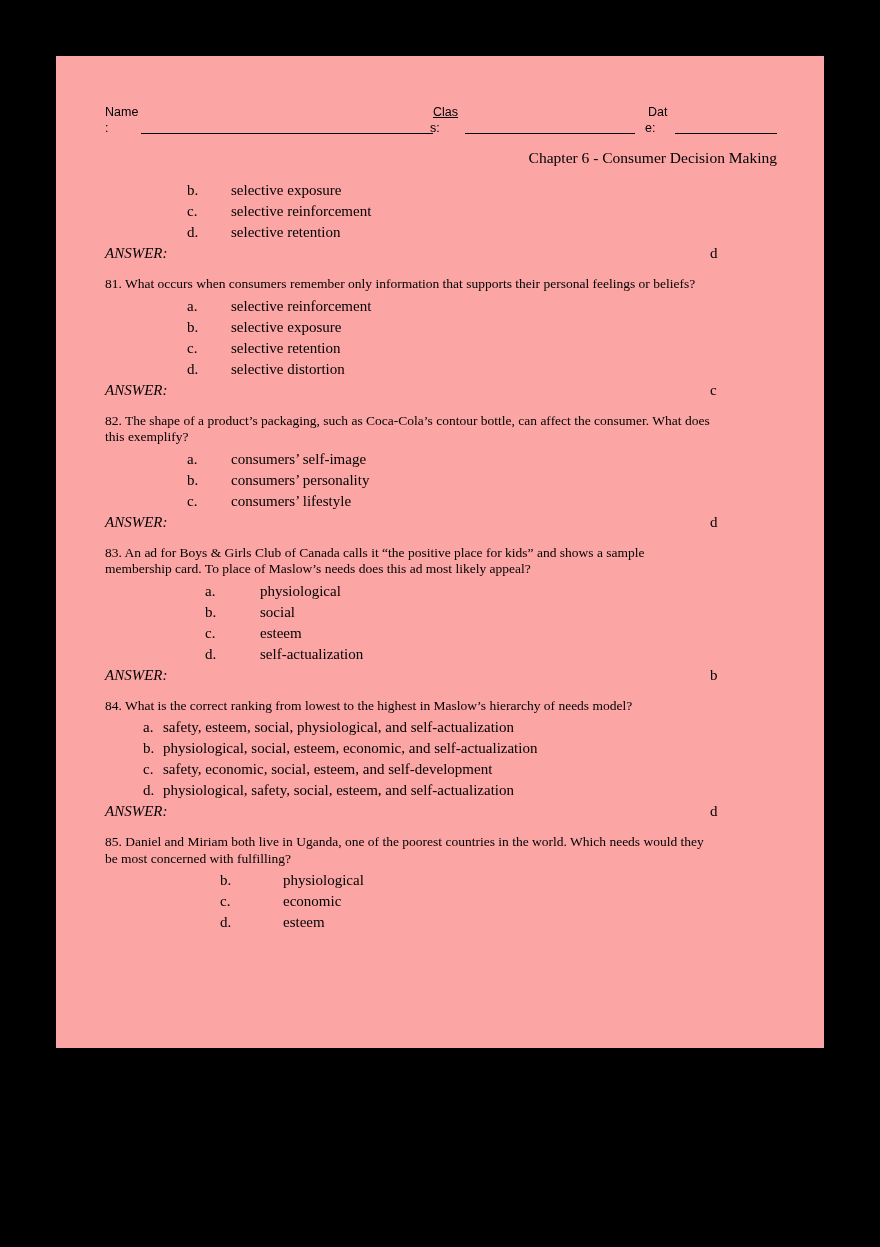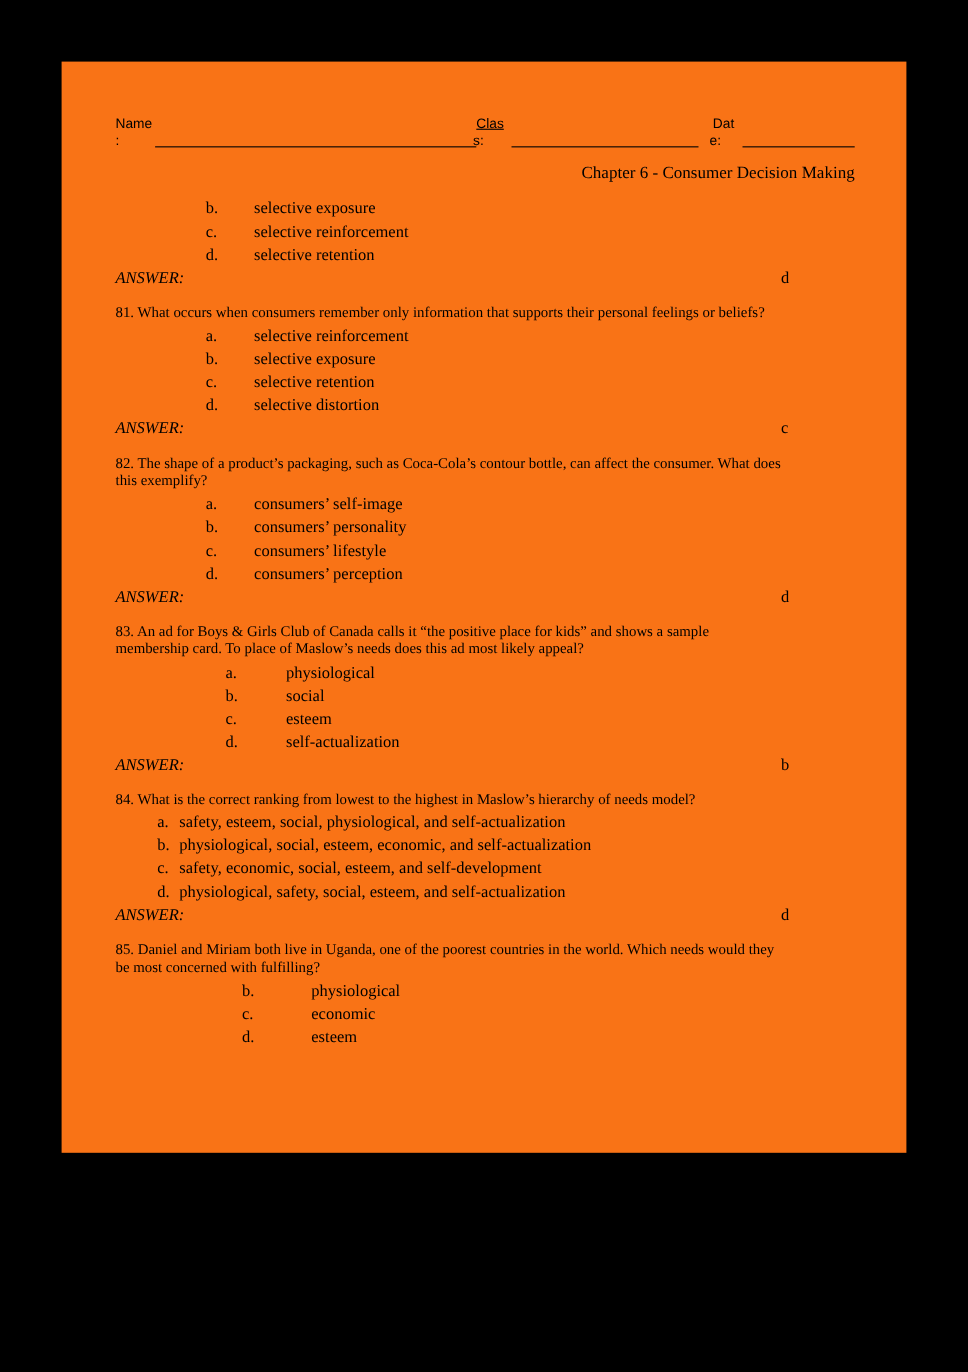--- a/index.html
+++ b/index.html
@@ -15,21 +15,21 @@
     width: 880px;
     height: 1247px;
     background: #000000;
   }
   .page {
     position: absolute;
     left: 56px;
     top: 56px;
     width: 768px;
     height: 992px;
-    background: #f97316;
+    background: #fca5a5;
     box-sizing: border-box;
     padding: 48px 47px 0 49px;
     color: #000000;
     font-family: "Liberation Serif", "DejaVu Serif", serif;
   }
   
   .form-header {
     position: relative;
     height: 30px;
     font-family: "Liberation Sans", "DejaVu Sans", sans-serif;
@@ -149,23 +149,20 @@
       </div>
       <div class="opt indent-a">
         <span class="letter">a.</span><span class="otext">consumers’ self-image</span>
       </div>
       <div class="opt indent-a">
         <span class="letter">b.</span><span class="otext">consumers’ personality</span>
       </div>
       <div class="opt indent-a">
         <span class="letter">c.</span><span class="otext">consumers’ lifestyle</span>
       </div>
-      <div class="opt indent-a">
-        <span class="letter">d.</span><span class="otext">consumers’ perception</span>
-      </div>
       <div class="answer-row">
         <span class="answer-label">ANSWER:</span>
         <span class="answer-value">d</span>
       </div>
     </section>
 
     <section class="qblock">
       <div class="qtext">
         <div class="qline">83. An ad for Boys &amp; Girls Club of Canada calls it “the positive place for kids” and shows a sample</div>
         <div class="qline">membership card. To place of Maslow’s needs does this ad most likely appeal?</div>

